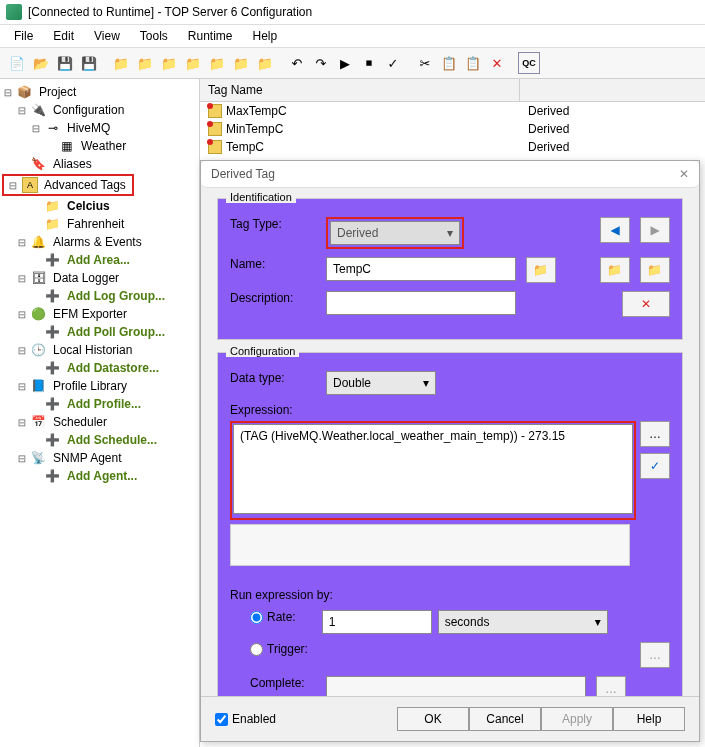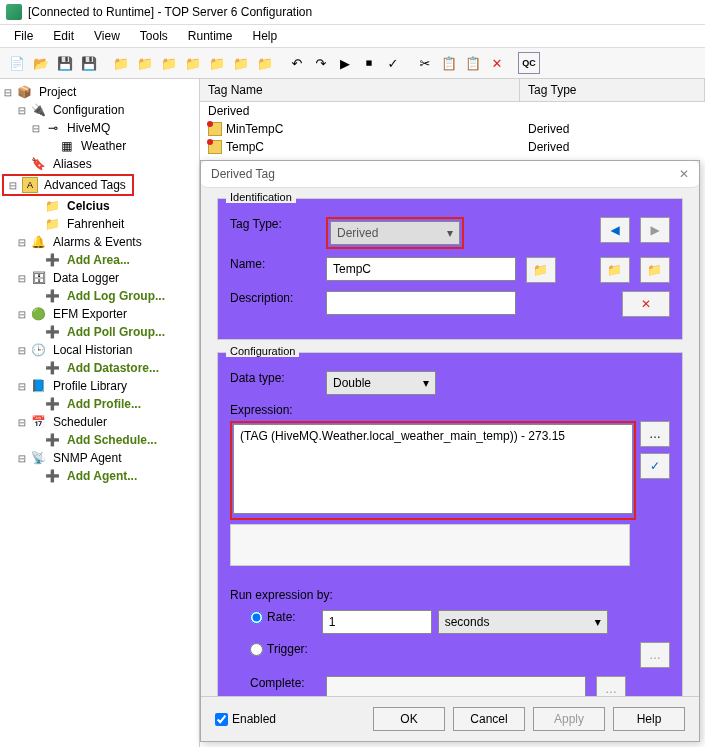--- a/index.html
+++ b/index.html
@@ -35,21 +35,21 @@
 .group { border: 1px solid #ccc; padding: 10px 12px 14px; margin-bottom: 12px; background: #8b5cf6; position: relative; }
 .group-title { position: absolute; top: -8px; left: 8px; background: #f0f0f0; padding: 0 4px; font-size: 11px; }
 .frow { display: flex; align-items: flex-start; margin: 8px 0; gap: 6px; }
 .flabel { width: 90px; }
 .finput { border: 1px solid #888; background: #fff; padding: 3px 6px; font-size: 12px; height: 24px; }
 .fselect { border: 1px solid #888; background: #e8e8e8; padding: 3px 6px; height: 24px; display: flex; align-items: center; justify-content: space-between; }
 .fselect.disabled { background: #ddd; color: #555; }
 .sqbtn { width: 30px; height: 26px; border: 1px solid #999; background: #f4f4f4; display: inline-flex; align-items: center; justify-content: center; margin-left: 4px; }
 .expr { width: 400px; height: 90px; border: 1px solid #888; background: #fff; padding: 4px 6px; font-size: 12px; resize: none; font-family: inherit; }
 .exprwrap { display: flex; align-items: flex-start; }
-.dlg-foot { position: absolute; bottom: 0; left: 0; right: 0; padding: 10px 14px; border-top: 1px solid #ccc; background: #f0f0f0; display: flex; align-items: center; gap: 8px; }
+.dlg-foot { position: absolute; bottom: 0; left: 0; right: 0; padding: 10px 14px; border-top: 1px solid #ccc; background: #f0f0f0; display: flex; align-items: center; }
 .dlg-foot .spacer { flex: 1; }
 .btn { min-width: 72px; height: 24px; border: 1px solid #999; background: #f4f4f4; font-size: 12px; }
 .btn.dis { color: #999; }
 .chk { display: flex; align-items: center; gap: 4px; }
 .hlbox { border: 2px solid #d22; }
 .smallgap { height: 16px; }
 </style>
 </head>
 <body>
 
@@ -207,23 +207,26 @@
     <div class="tnode ind2">
         <span class="tog"></span>
         <span class="icn">➕</span>
         <span class="lbl link">Add Agent...</span>
       </div>
   </div>
 
   <div class="right">
     <div class="listhdr">
       <div class="col" style="width:320px">Tag Name</div>
-      <div class="col" style="flex:1">Tag Type</div>
     </div>
     <div class="listrow">
+        <div class="c1">
+          <span class="tagicn"></span>
+          <span>MaxTempC</span>
+        </div>
         <div class="c2">Derived</div>
       </div>
     <div class="listrow">
         <div class="c1">
           <span class="tagicn"></span>
           <span>MinTempC</span>
         </div>
         <div class="c2">Derived</div>
       </div>
     <div class="listrow">

